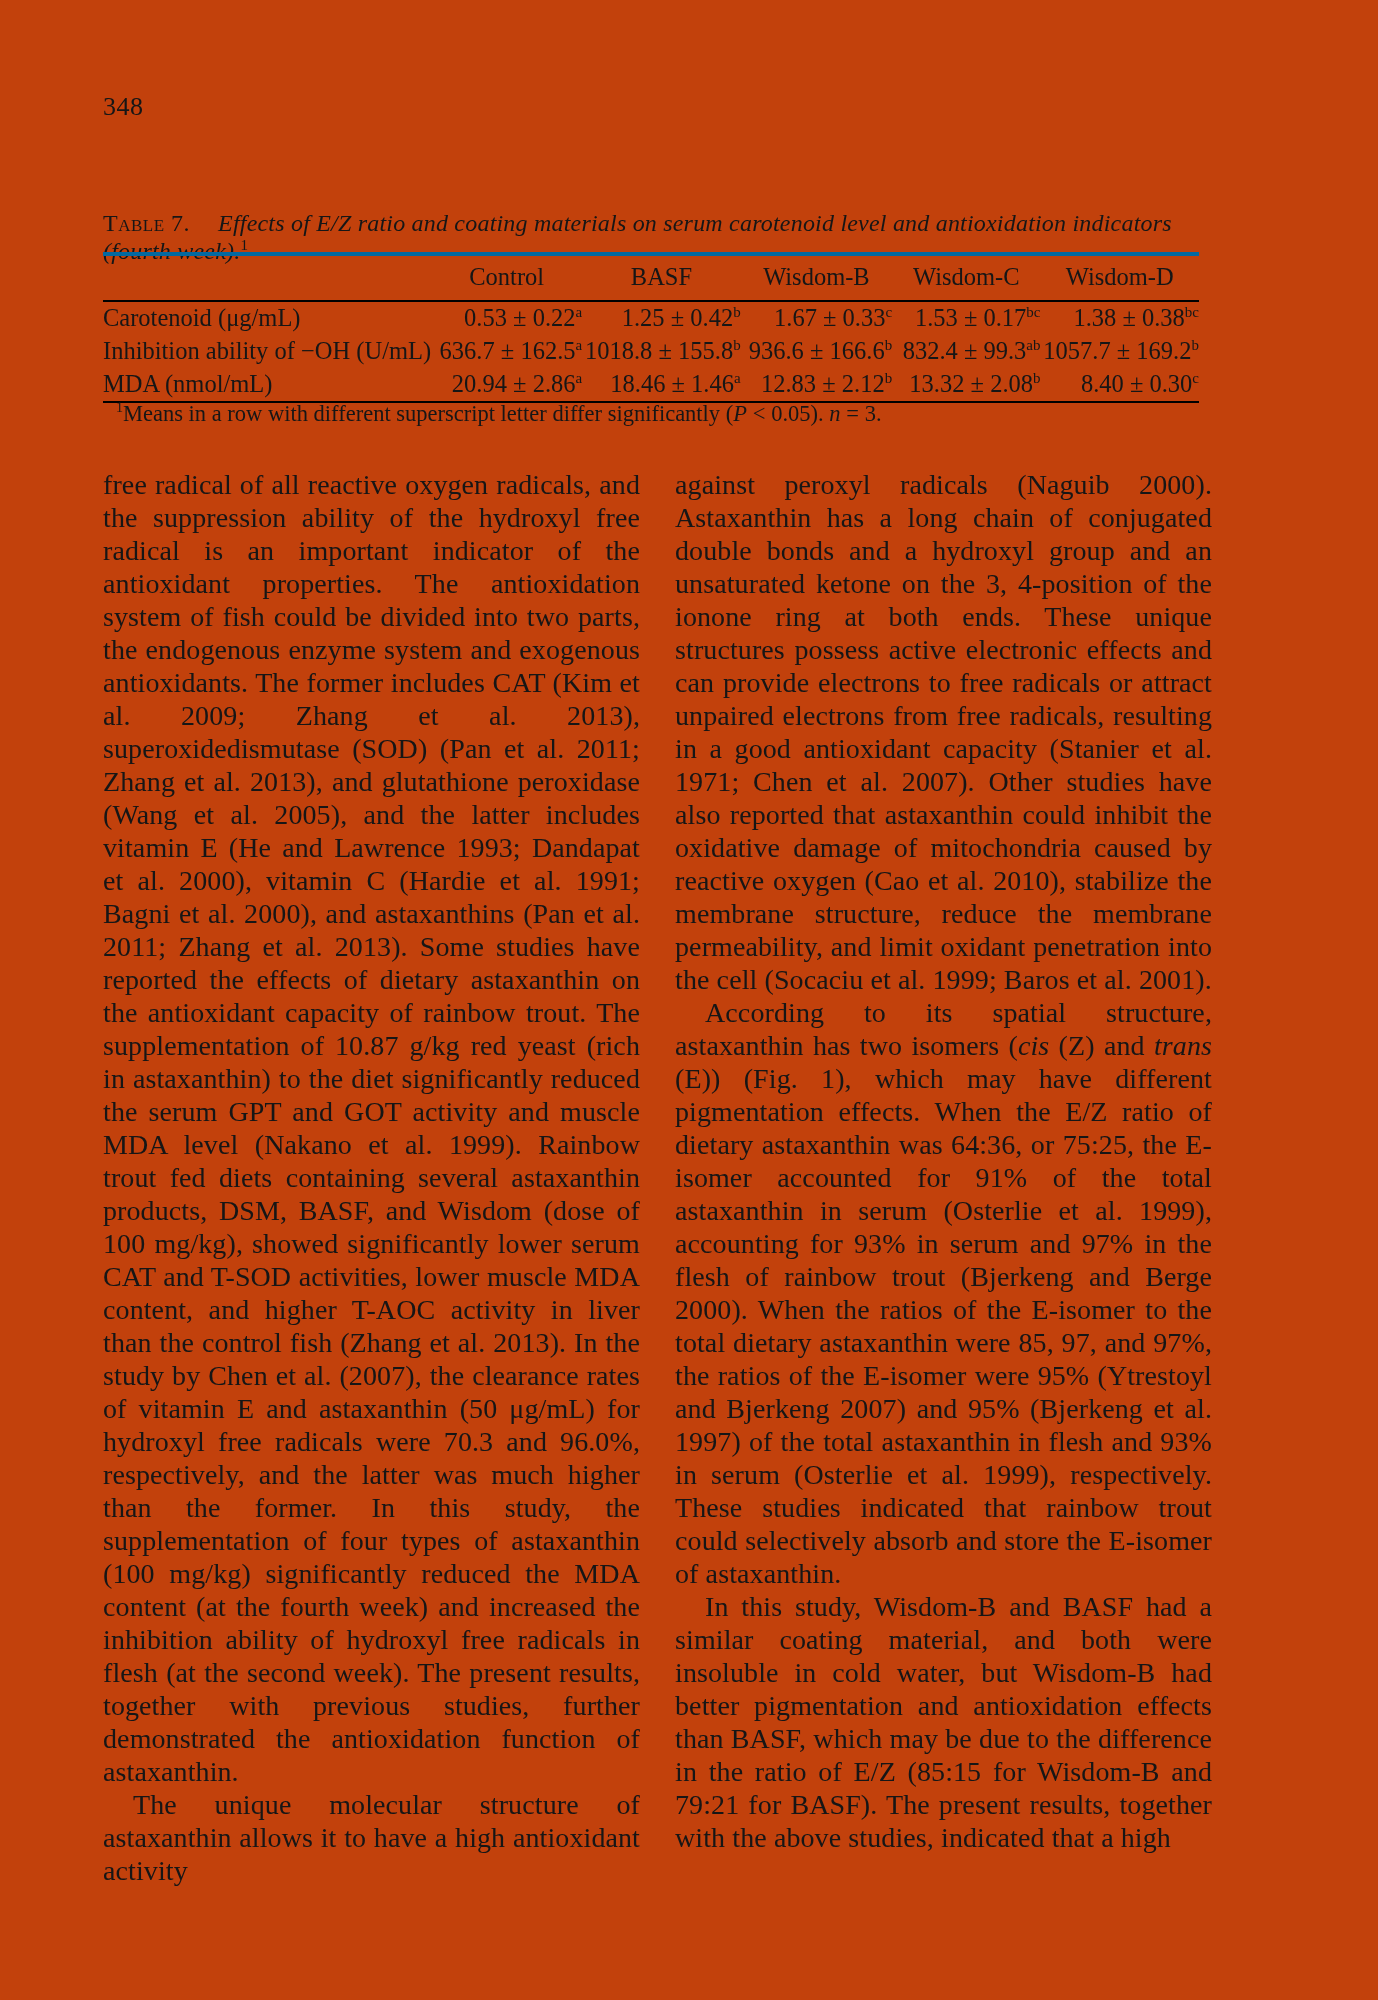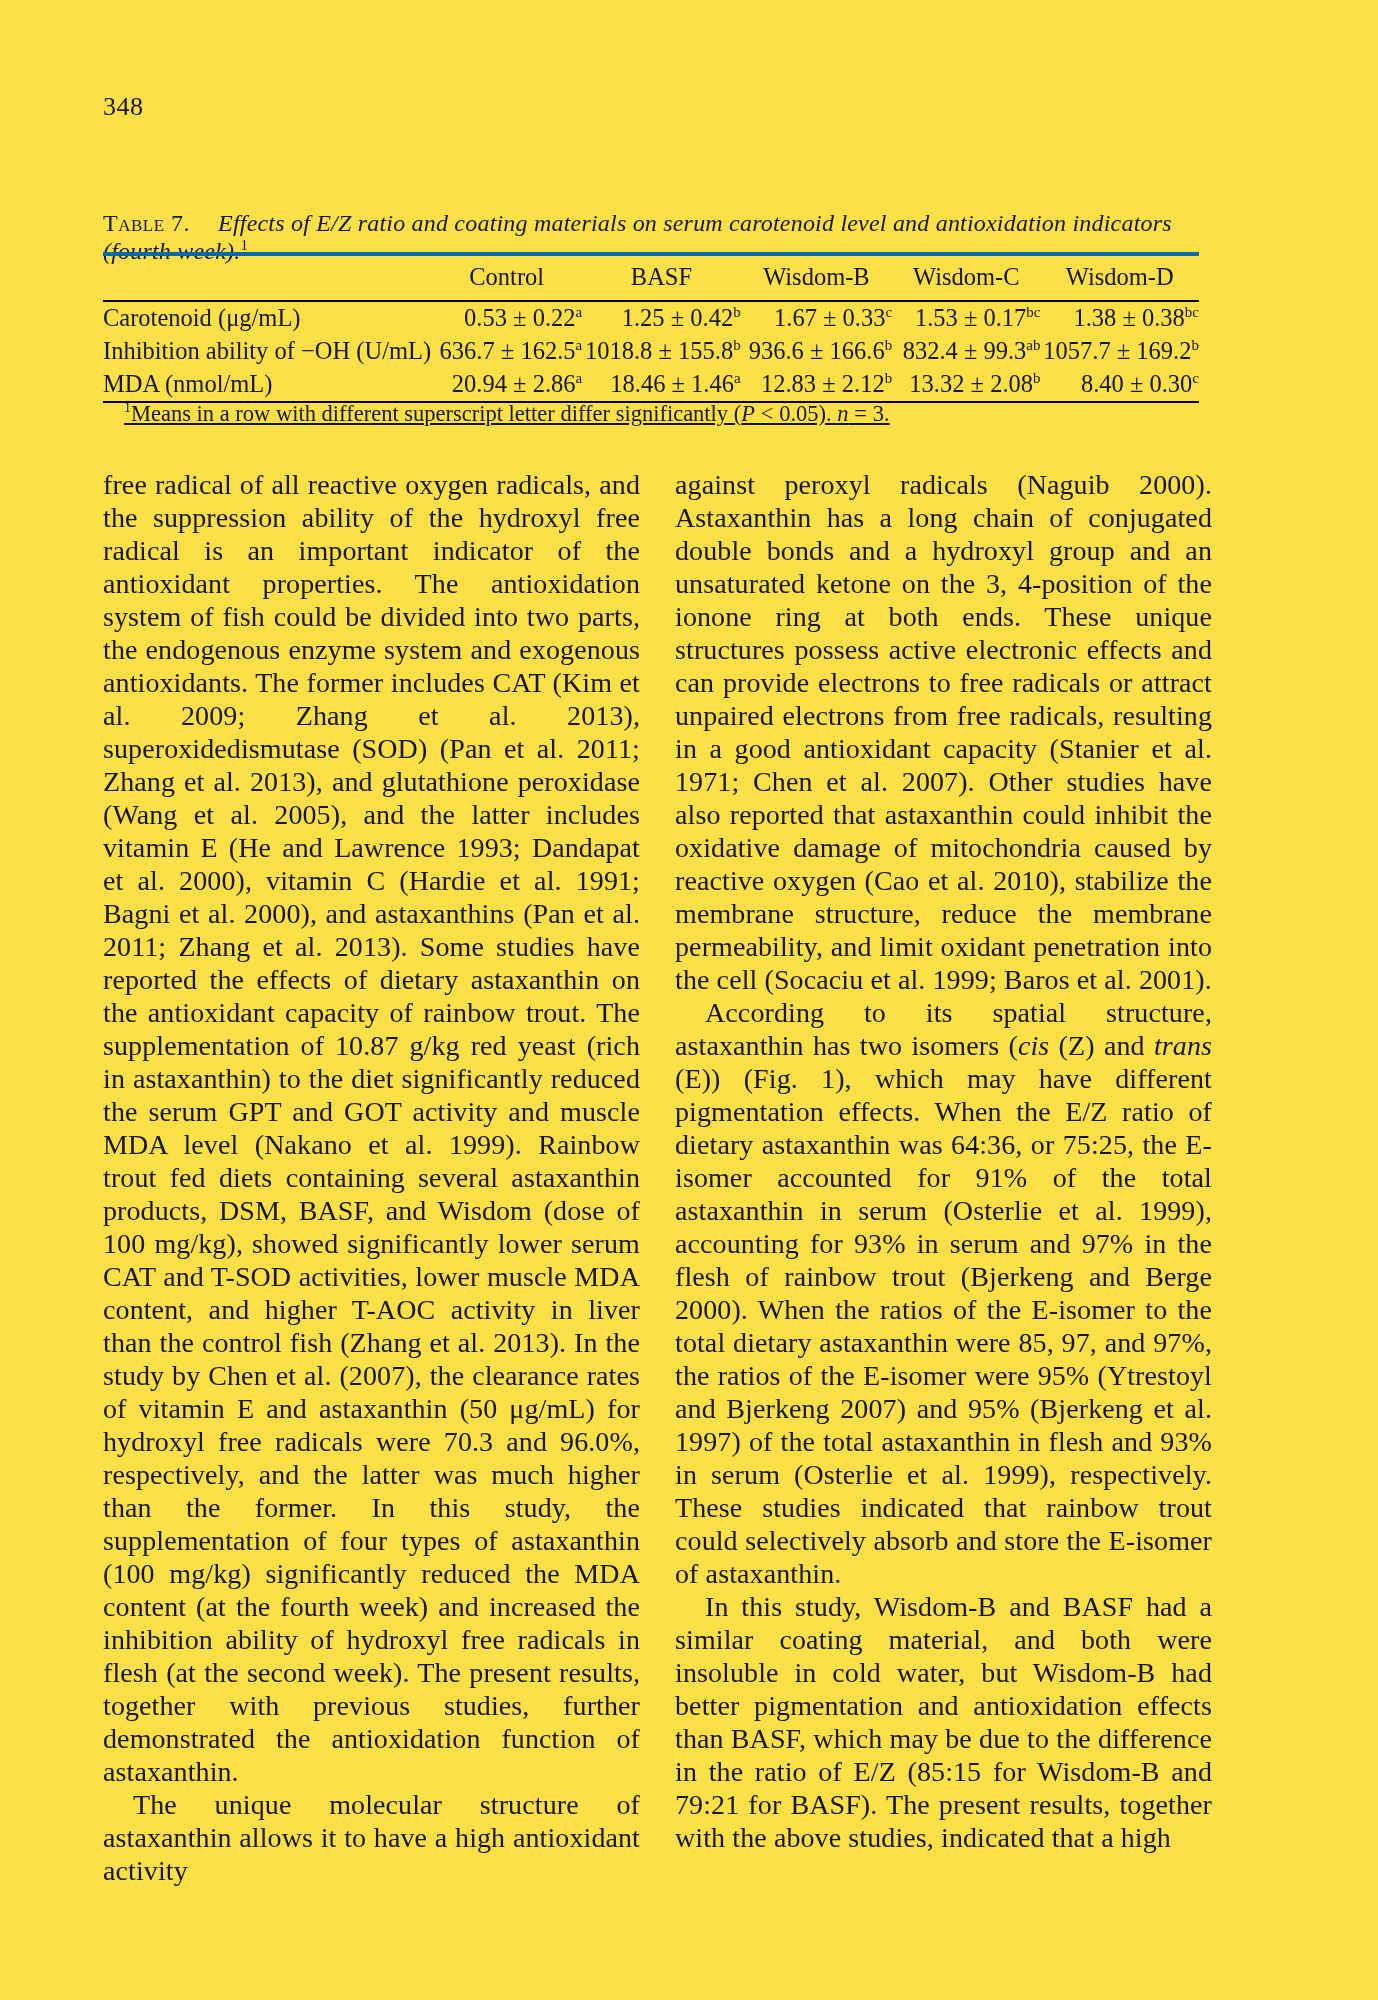--- a/index.html
+++ b/index.html
@@ -1,21 +1,21 @@
 <!DOCTYPE html>
 <html><head>
 <meta charset="utf-8">
 <style>
   * { margin: 0; padding: 0; box-sizing: border-box; }
   html, body { background: #ffffff; }
   .page {
     position: relative;
     width: 1378px;
     height: 2000px;
-    background: #fde047;
+    background: #c2410c;
     color: #161616;
     font-family: "Liberation Serif", "DejaVu Serif", serif;
     overflow: hidden;
   }
 
   
   .running-head-row {
     position: absolute;
     left: 103px;
     top: 92px;
@@ -79,26 +79,25 @@
   }
   td.row-label { text-align: left; }
   td.num { text-align: right; padding-right: 22px; }
   table.data-table sup { font-size: 15px; line-height: 0; }
   col.c-label { width: 285px; }
   col.c-num { width: 162px; }
 
   
   .footnote {
     position: absolute;
-    left: 98px;
+    left: 90px;
     top: 400px;
     width: 1100px;
     font-size: 22.5px;
     padding-left: 26px;
-    text-decoration: underline;
   }
   .footnote sup { font-size: 14px; }
   .footnote i { letter-spacing: 0.2px; }
 
   
   .body-columns {
     position: absolute;
     left: 103px;
     top: 468px;
     width: 1109px;

